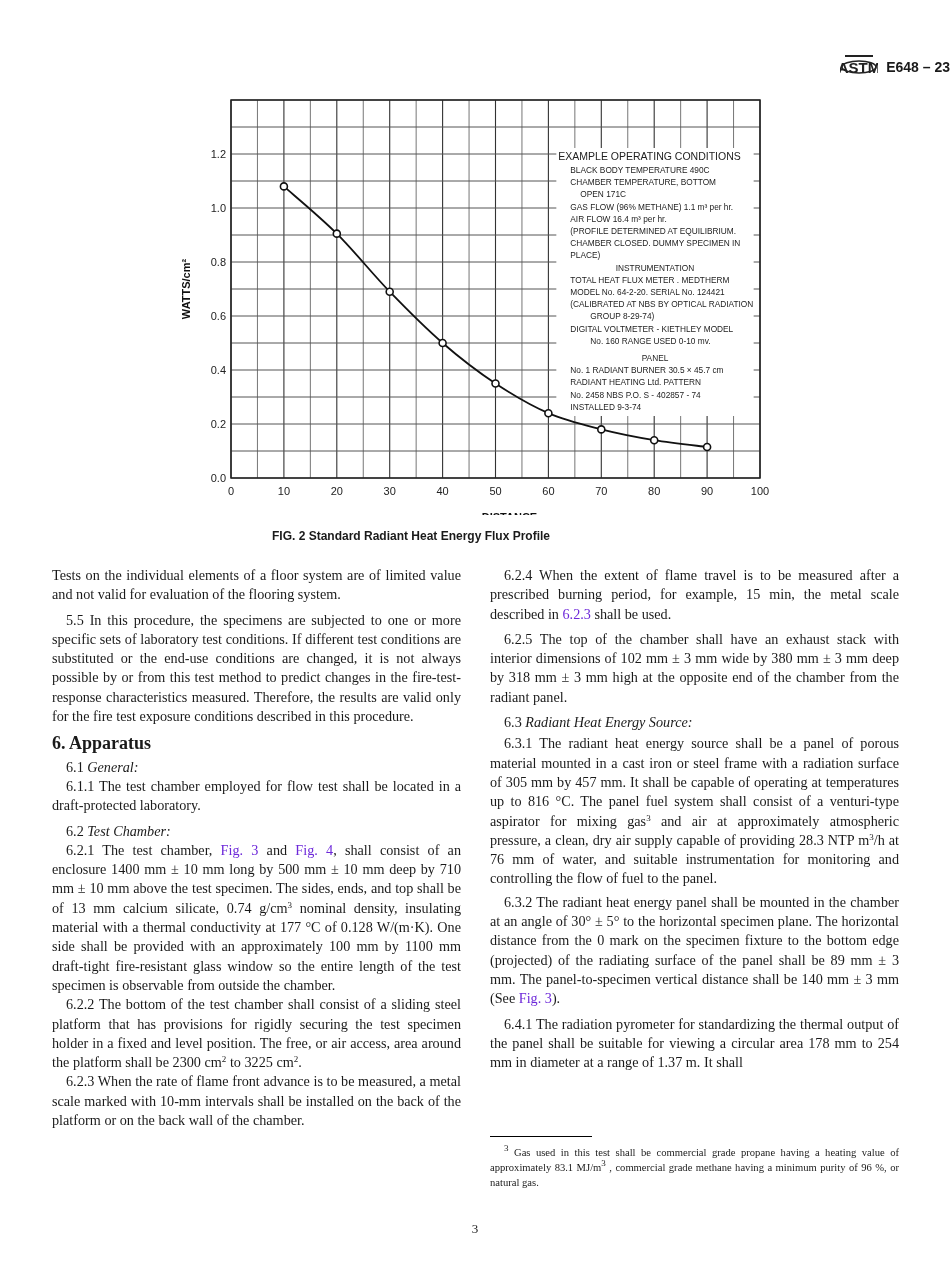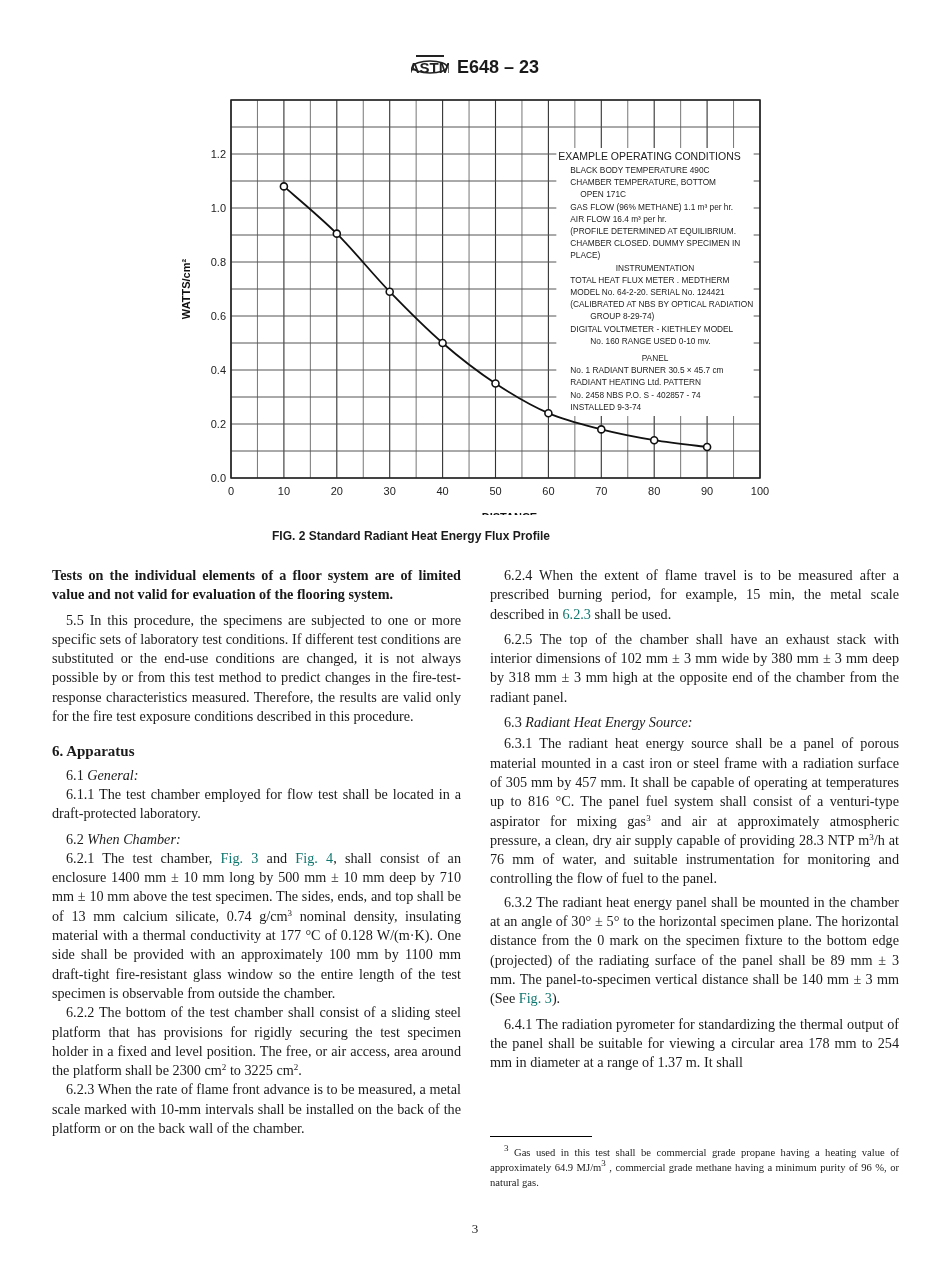--- a/index.html
+++ b/index.html
@@ -1,32 +1,32 @@
 <!DOCTYPE html>
 <html><head>
 <meta charset="utf-8">
 <style>
   html, body { margin: 0; padding: 0; background: #ffffff; }
   body { width: 950px; height: 1272px; position: relative; overflow: hidden; color: #1a1a1a; font-family: "Liberation Serif", serif; }
-  .header { position: absolute; top: 52px; left: 0; width: 950px; text-align: center; height: 34px; }
+  .header { position: absolute; top: 52px; left: 0; width: 950px; text-align: right; height: 34px; }
   .header .logo { display: inline-block; vertical-align: middle; width: 38px; height: 30px; }
-  .header .doc-id { display: inline-block; vertical-align: middle; font-family: "Liberation Sans", sans-serif; font-weight: bold; font-size: 18px; margin-left: 4px; }
+  .header .doc-id { display: inline-block; vertical-align: middle; font-family: "Liberation Sans", sans-serif; font-weight: bold; font-size: 14px; margin-left: 4px; }
   .figure { position: absolute; left: 170px; top: 95px; width: 620px; height: 420px; }
   .figure svg { display: block; }
   .fig-caption { position: absolute; top: 529px; left: 0; width: 822px; text-align: center; font-family: "Liberation Sans", sans-serif; font-weight: bold; font-size: 12px; }
   .col { position: absolute; top: 566px; font-size: 14.2px; line-height: 19.3px; text-align: justify; }
   .col.left { left: 52px; width: 409px; }
   .col.right { left: 490px; width: 409px; }
   .col p { margin: 0 0 6px 0; text-indent: 14px; }
-  .col p.noindent { text-indent: 0; font-weight: bold; }
+  .col p.noindent { text-indent: 0; }
   .col p.tight { margin-bottom: 0; }
-  .col h3 { margin: 16px 0 4px 0; font-size: 15px; font-weight: bold; }
+  .col h3 { margin: 8px 0 4px 0; font-size: 18px; font-weight: bold; }
   .col .sub { text-indent: 14px; margin: 0; }
   .col .sub i { font-style: italic; margin-top: 12px; }
-  .link { color: #0f766e; }
+  .link { color: #6d28d9; }
   sup { font-size: 9px; line-height: 0; vertical-align: 5px; }
   .fn-rule { position: absolute; left: 490px; top: 1136px; width: 102px; border-top: 1px solid #000; }
   .footnote { position: absolute; left: 490px; top: 1145px; width: 409px; font-size: 10.6px; line-height: 15px; text-align: justify; }
   .footnote .fn-body { text-indent: 14px; margin: 0; }
   .page-number { position: absolute; top: 1221px; left: 0; width: 950px; text-align: center; font-size: 13px; }
 </style>
 </head>
 <body>
 
 <div class="header">
@@ -132,33 +132,33 @@
     </svg>
 </div>
 <div class="fig-caption">FIG. 2  Standard Radiant Heat Energy Flux Profile</div>
 
 <div class="col left">
   <p class="noindent">Tests on the individual elements of a floor system are of limited value and not valid for evaluation of the flooring system.</p>
   <p>5.5  In this procedure, the specimens are subjected to one or more specific sets of laboratory test conditions. If different test conditions are substituted or the end-use conditions are changed, it is not always possible by or from this test method to predict changes in the fire-test-response characteristics measured. Therefore, the results are valid only for the fire test exposure conditions described in this procedure.</p>
   <h3>6.  Apparatus</h3>
   <div class="sub"><span>6.1 </span><i>General:</i></div>
   <p>6.1.1 The test chamber employed for flow test shall be located in a draft-protected laboratory.</p>
-  <div class="sub"><span>6.2 </span><i>When Chamber:</i></div>
+  <div class="sub"><span>6.2 </span><i>Test Chamber:</i></div>
   <p class="tight"><span>6.2.1  The test chamber, </span><span class="link">Fig. 3</span><span> and </span><span class="link">Fig. 4</span><span>, shall consist of an enclosure 1400 mm ± 10 mm long by 500 mm ± 10 mm deep by 710 mm ± 10 mm above the test specimen. The sides, ends, and top shall be of 13 mm calcium silicate, 0.74 g/cm</span><sup>3</sup><span> nominal density, insulating material with a thermal conductivity at 177 °C of 0.128 W/(m·K). One side shall be provided with an approximately 100 mm by 1100 mm draft-tight fire-resistant glass window so the entire length of the test specimen is observable from outside the chamber.</span></p>
   <p class="tight"><span>6.2.2 The bottom of the test chamber shall consist of a sliding steel platform that has provisions for rigidly securing the test specimen holder in a fixed and level position. The free, or air access, area around the platform shall be 2300 cm</span><sup>2</sup><span> to 3225 cm</span><sup>2</sup><span>.</span></p>
   <p>6.2.3 When the rate of flame front advance is to be measured, a metal scale marked with 10-mm intervals shall be installed on the back of the platform or on the back wall of the chamber.</p>
 </div>
 
 <div class="col right">
   <p><span>6.2.4  When the extent of flame travel is to be measured after a prescribed burning period, for example, 15 min, the metal scale described in </span><span class="link">6.2.3</span><span> shall be used.</span></p>
   <p>6.2.5 The top of the chamber shall have an exhaust stack with interior dimensions of 102 mm ± 3 mm wide by 380 mm ± 3 mm deep by 318 mm ± 3 mm high at the opposite end of the chamber from the radiant panel.</p>
   <div class="sub" style="margin-bottom:2px"><span>6.3 </span><i>Radiant Heat Energy Source:</i></div>
   <p class="tight"><span>6.3.1 The radiant heat energy source shall be a panel of porous material mounted in a cast iron or steel frame with a radiation surface of 305 mm by 457 mm. It shall be capable of operating at temperatures up to 816 °C. The panel fuel system shall consist of a venturi-type aspirator for mixing gas</span><sup>3</sup><span> and air at approximately atmospheric pressure, a clean, dry air supply capable of providing 28.3 NTP m</span><sup>3</sup><span>/h at 76 mm of water, and suitable instrumentation for monitoring and controlling the flow of fuel to the panel.</span></p>
   <p style="margin-top:4px"><span>6.3.2 The radiant heat energy panel shall be mounted in the chamber at an angle of 30° ± 5° to the horizontal specimen plane. The horizontal distance from the 0 mark on the specimen fixture to the bottom edge (projected) of the radiating surface of the panel shall be 89 mm ± 3 mm. The panel-to-specimen vertical distance shall be 140 mm ± 3 mm (See </span><span class="link">Fig. 3</span><span>).</span></p>
   <p>6.4.1 The radiation pyrometer for standardizing the thermal output of the panel shall be suitable for viewing a circular area 178 mm to 254 mm in diameter at a range of 1.37 m. It shall</p>
 </div>
 
 <div class="fn-rule"></div>
 <div class="footnote">
-  <p class="fn-body"><sup>3</sup><span> Gas used in this test shall be commercial grade propane having a heating value of approximately 64.9 MJ/m</span><sup>3</sup><span> , commercial grade methane having a minimum purity of 96 %, or natural gas.</span></p>
+  <p class="fn-body"><sup>3</sup><span> Gas used in this test shall be commercial grade propane having a heating value of approximately 83.1 MJ/m</span><sup>3</sup><span> , commercial grade methane having a minimum purity of 96 %, or natural gas.</span></p>
 </div>
 
 <div class="page-number">3</div>
 
 </body></html>

